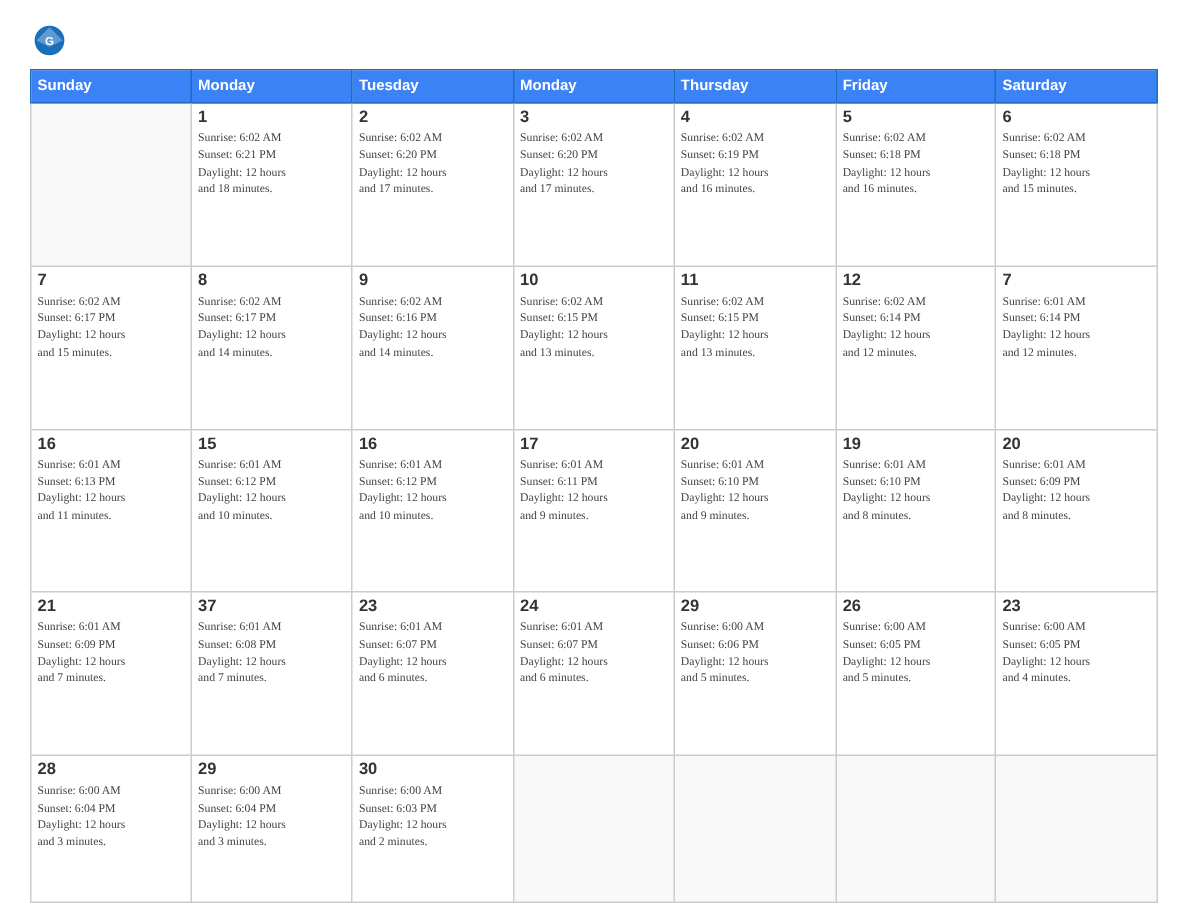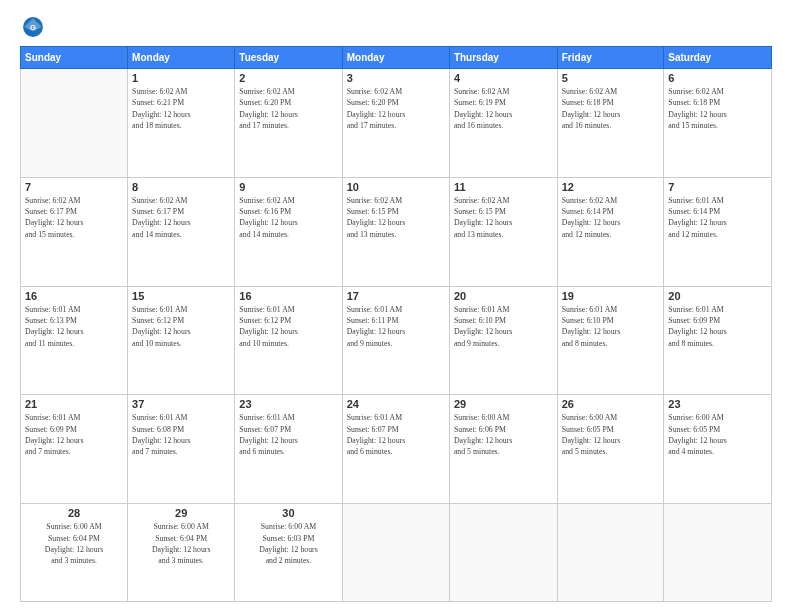--- a/index.html
+++ b/index.html
@@ -86,21 +86,20 @@
       font-size: 7.8px;
       color: #444;
       line-height: 1.45;
       font-family: Liberation Serif, serif;
     }
     .empty-cell {
       background: #f9f9f9;
     }
     .last-row td {
       height: 70px;
-      text-align: center;
     }
   </style>
 </head>
 <body>
 
 <div class="page">
   <div class="header">
     <div class="logo">
       <svg class="logo-icon" viewBox="0 0 40 40">
         <circle cx="20" cy="20" r="18" fill="#1a6fbd"></circle>

